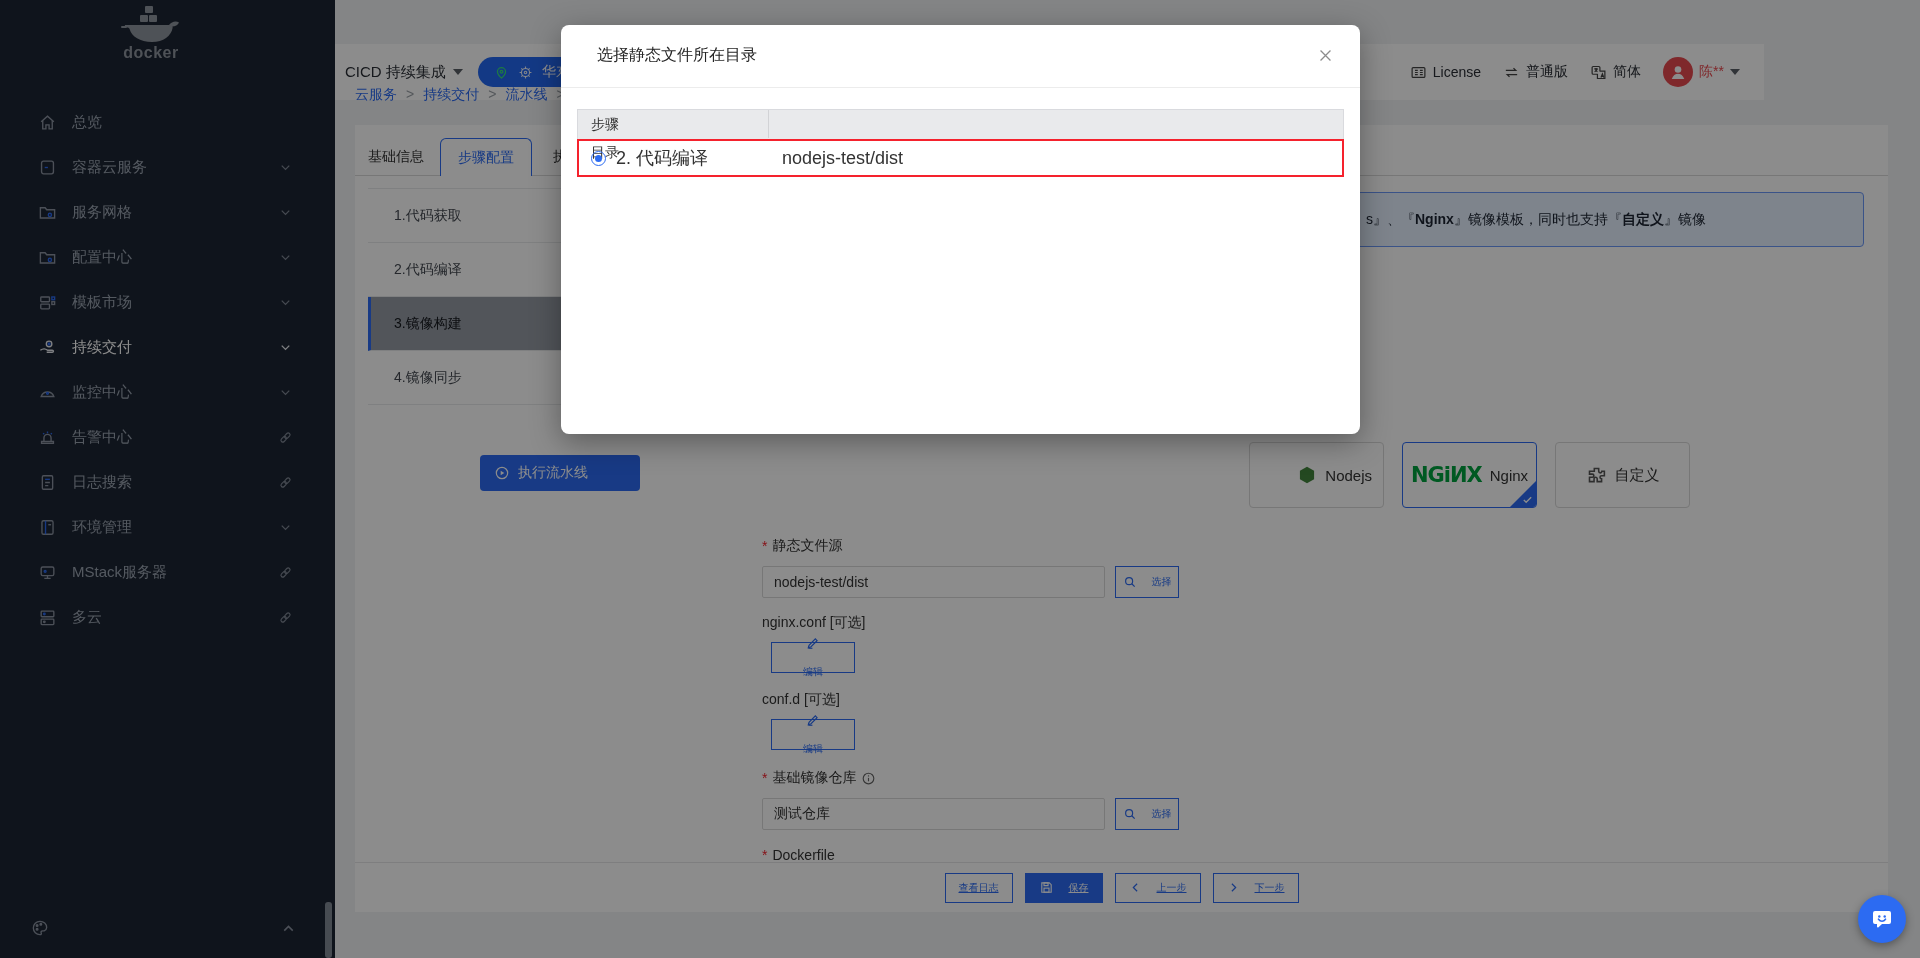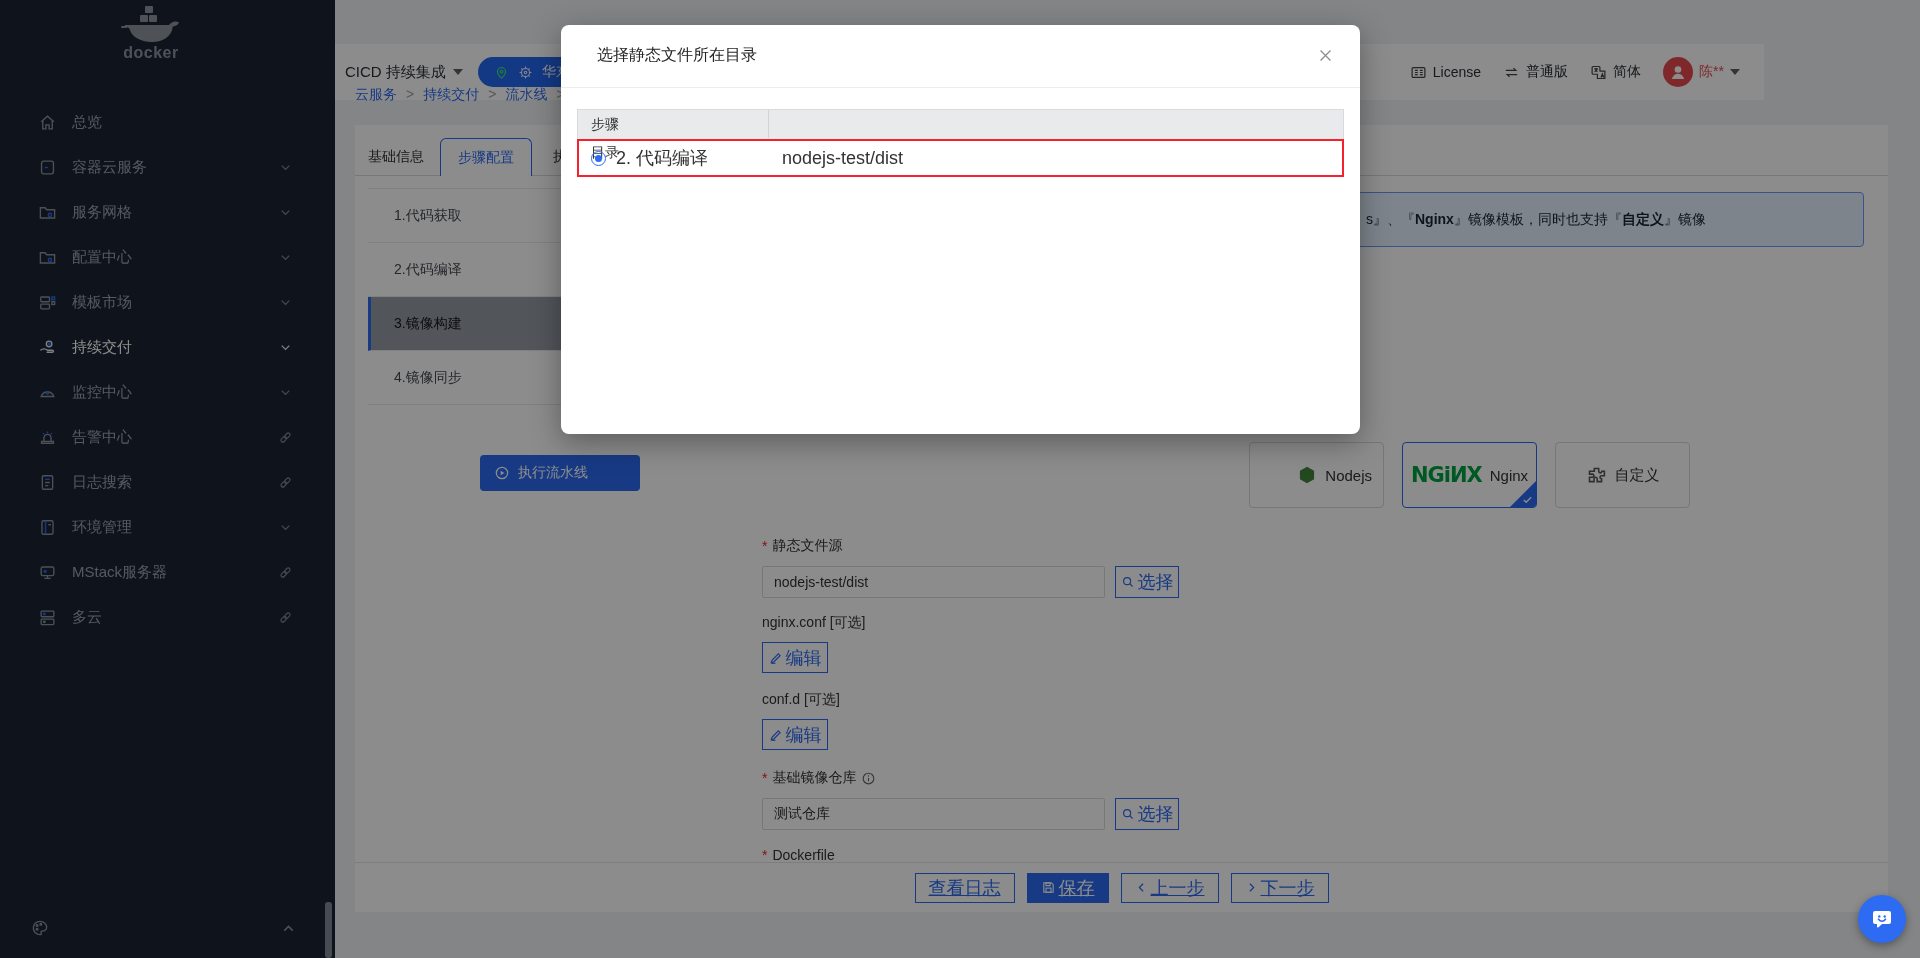--- a/index.html
+++ b/index.html
@@ -61,24 +61,24 @@
   .tpl-card.selected { border:1px solid #2c6bf2; }
   .corner { position:absolute; right:0; bottom:0; width:0; height:0;
             border-left:26px solid transparent; border-bottom:26px solid #2c6bf2; border-radius:0 0 3px 0; }
   .corner-check { position:absolute; right:3px; bottom:2px; color:#fff; }
   .nginx-word { font-weight:800; font-size:21px; letter-spacing:-1px; color:#00a33e; font-family:"DejaVu Sans",sans-serif; }
 
   .f-label { position:absolute; left:407px; font-size:14px; color:#333; display:flex; align-items:center; gap:5px; }
   .req::before { content:"* "; color:#f5222d; }
   .f-input { position:absolute; left:407px; width:343px; height:32px; border:1px solid #d9d9d9; border-radius:2px;
              padding:0 11px; font-size:14px; color:#333; background:#fff; font-family:inherit; }
-  .btn-o { border:1px solid #2c6bf2; background:#fff; color:#2c6bf2; border-radius:0; font-size:18px;
-           display:flex; align-items:center; justify-content:center; gap:3px; cursor:pointer; font-family:inherit; }
+  .btn-o { border:1px solid #2c6bf2; background:#fff; color:#2c6bf2; border-radius:0; font-size:10px;
+           display:flex; align-items:center; justify-content:center; gap:15px; cursor:pointer; font-family:inherit; }
   .sel-btn { position:absolute; left:760px; width:64px; height:32px; }
-  .edit-btn { position:absolute; left:407px; width:66px; height:31px; }
+  .edit-btn { position:absolute; left:416px; width:84px; height:31px;flex-direction:column; }
   #card-footer { position:absolute; left:0; top:737px; width:100%; height:50px; background:#fff;
                  border-top:1px solid #e5e6e8; display:flex; align-items:center; justify-content:center; gap:12px; z-index:3; }
   .ft-btn { height:30px; padding:0 13px;text-decoration:underline; }
   .ft-btn.primary { background:#2c6bf2; color:#fff; border-color:#2c6bf2; }
 
   
   #overlay { position:absolute; left:0; top:0; width:1920px; height:958px; background:rgba(0,0,0,.45); z-index:50; }
   #modal { position:absolute; left:561px; top:25px; width:799px; height:409px; background:#fff; border-radius:8px;
            box-shadow:0 8px 30px rgba(0,0,0,.35); z-index:60; }
   #modal-title { position:absolute; left:36px; top:20px; font-size:16px; color:#262626; font-weight:500; }

